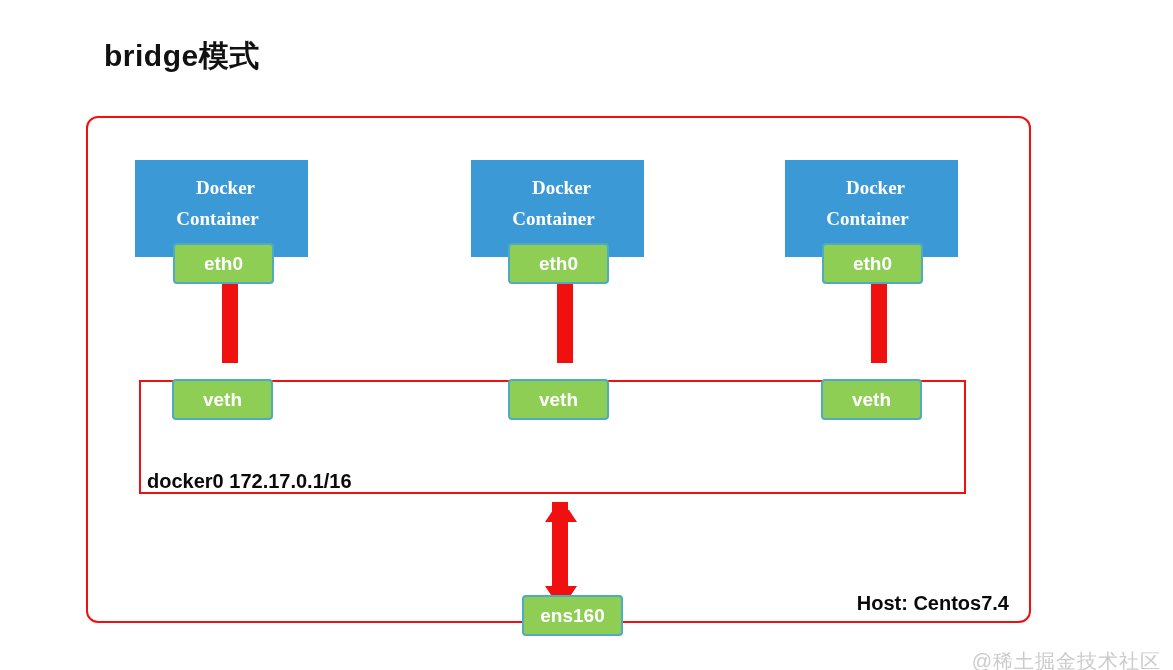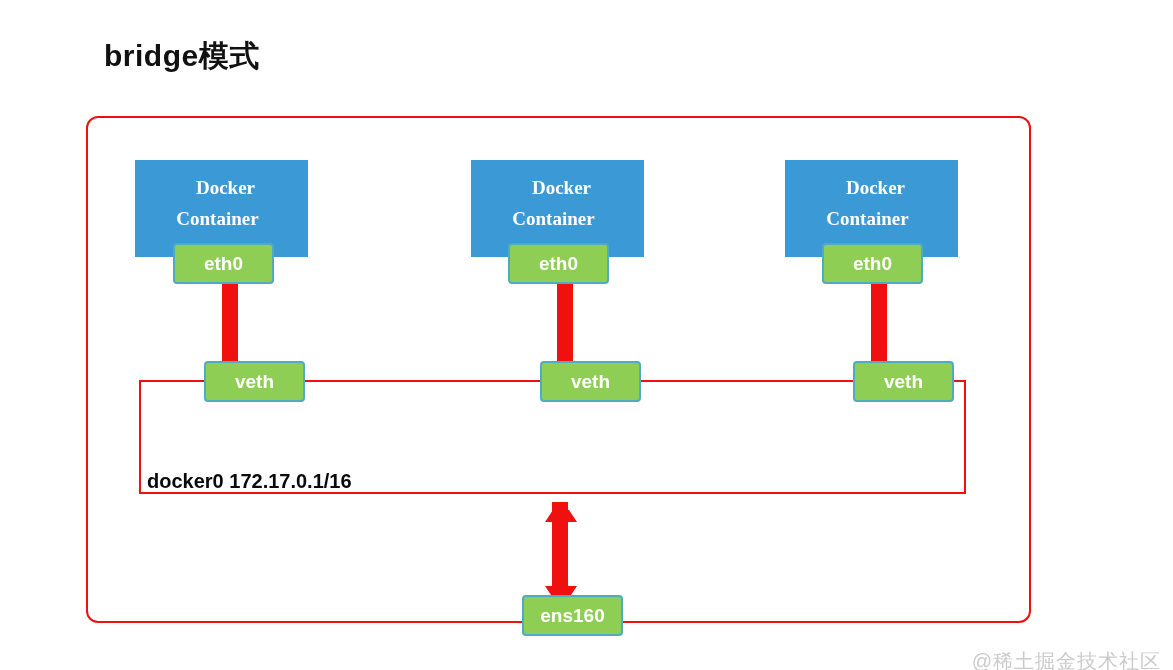--- a/index.html
+++ b/index.html
@@ -38,21 +38,21 @@
     position: absolute; width: 101px; height: 41px;
     background: #8fce55; border: 2px solid #4facbe; border-radius: 4px;
     color: #ffffff; font-size: 19px; font-weight: bold;
     display: flex; align-items: center; justify-content: center;
     z-index: 4;
   }
   .eth { top: 235px; }
   .eth.e1 { left: 165px; }
   .eth.e2 { left: 500px; }
   .eth.e3 { left: 814px; }
-  .veth { top: 353px; margin-left: 32px; }
+  .veth { top: 371px; }
   .veth.v1 { left: 164px; }
   .veth.v2 { left: 500px; }
   .veth.v3 { left: 813px; }
   .ens { top: 587px; left: 514px; }
 
   
   .connector {
     position: absolute; top: 274px; height: 81px; width: 2px;
     background: #f01010; z-index: 1;
   }
@@ -145,16 +145,17 @@
   <div class="bridge-label">docker0 172.17.0.1/16</div>
 
   <div class="arrow-head up"></div>
   <div class="arrow-line"></div>
   <div class="arrow-head down"></div>
 
   <div class="badge ens">
     <span>ens160</span>
   </div>
 
+  <div class="host-label">Host: Centos7.4</div>
 
   <div class="watermark">@稀土掘金技术社区</div>
 
 </div>
 
 </body></html>

